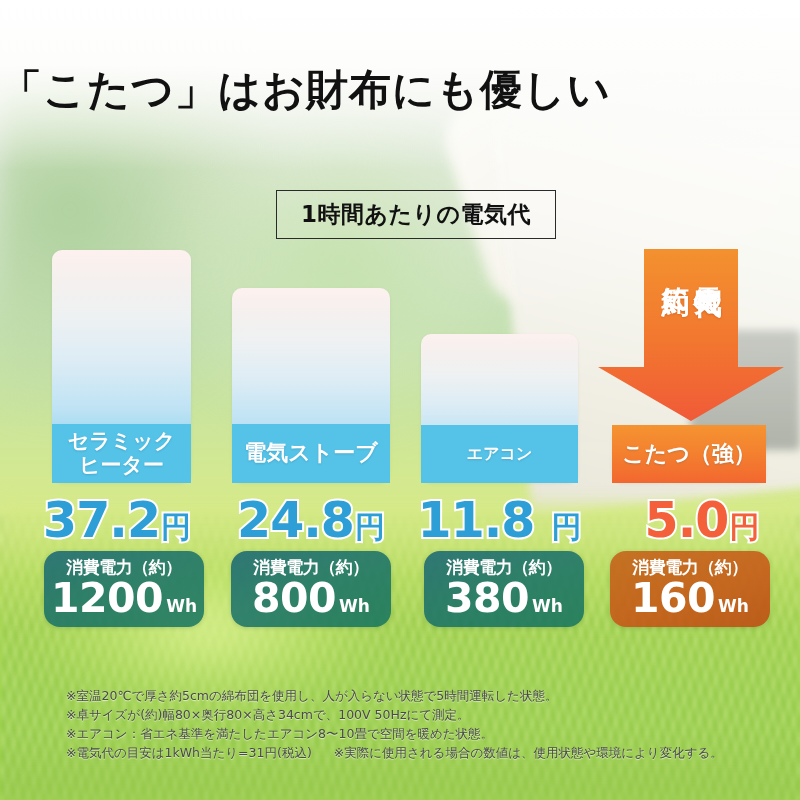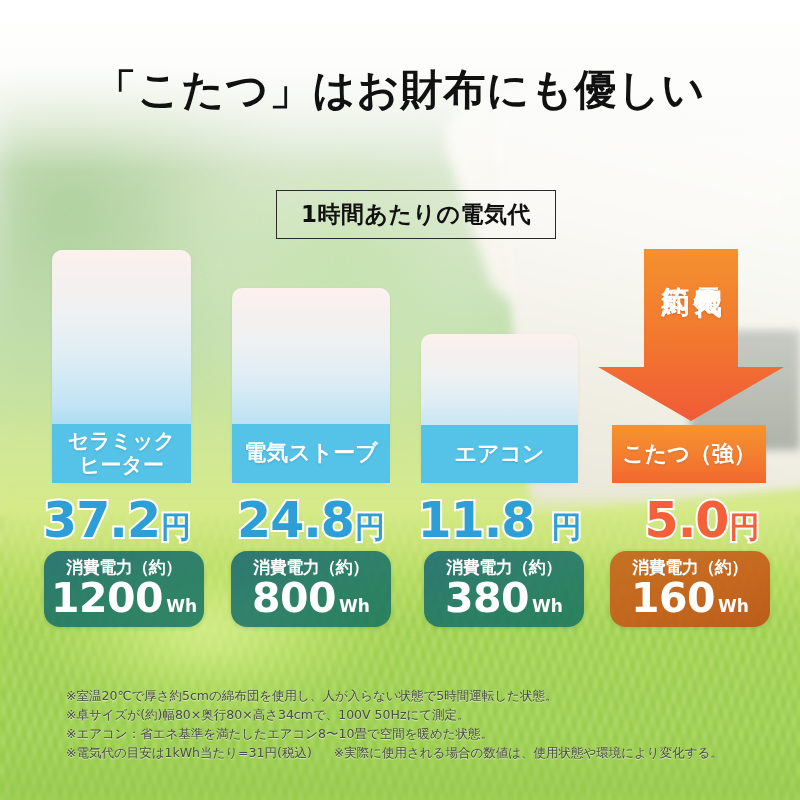--- a/index.html
+++ b/index.html
@@ -77,21 +77,21 @@
     filter:blur(16px);
   }
   .grass-dark{
     position:absolute;left:0;top:740px;width:800px;height:60px;
     background:linear-gradient(180deg,rgba(140,190,70,0) 0%,rgba(150,198,74,.55) 100%);
     filter:blur(8px);
   }
 
   
   .title{
-    position:absolute;left:0;top:62px;width:800px;text-align:center;
+    position:absolute;left:0;top:62px;width:800px;text-align:left;
     font-size:42px;font-weight:bold;color:#111111;letter-spacing:1px;
     font-family:"DejaVu Serif","Liberation Serif",serif;
     white-space:nowrap;
   }
 
   
   .subtitle-box{
     position:absolute;left:276px;top:190px;width:278px;height:47px;
     border:1.5px solid #2a2a2a;
     background:rgba(255,255,255,.10);
@@ -228,21 +228,21 @@
   </div>
   <div class="watt" style="left:231px;top:551px;width:160px;height:76px;">
     <div class="wlabel">消費電力（約）</div>
     <div class="wrow">
       <span class="wnum">800</span>
       <span class="wunit">Wh</span>
     </div>
   </div>
 
   <div class="bar" style="left:421px;top:334px;width:157px;height:149px;">
-    <div class="bar-label" style="height:58px;font-size:22px;">
+    <div class="bar-label" style="height:58px;font-size:16px;">
       <span>エアコン</span>
     </div>
   </div>
   <div class="price" style="left:421px;top:492px;width:157px;gap:16px;">
     <span class="num">11.8</span>
     <span class="yen">円</span>
   </div>
   <div class="watt" style="left:424px;top:551px;width:160px;height:76px;">
     <div class="wlabel">消費電力（約）</div>
     <div class="wrow">

